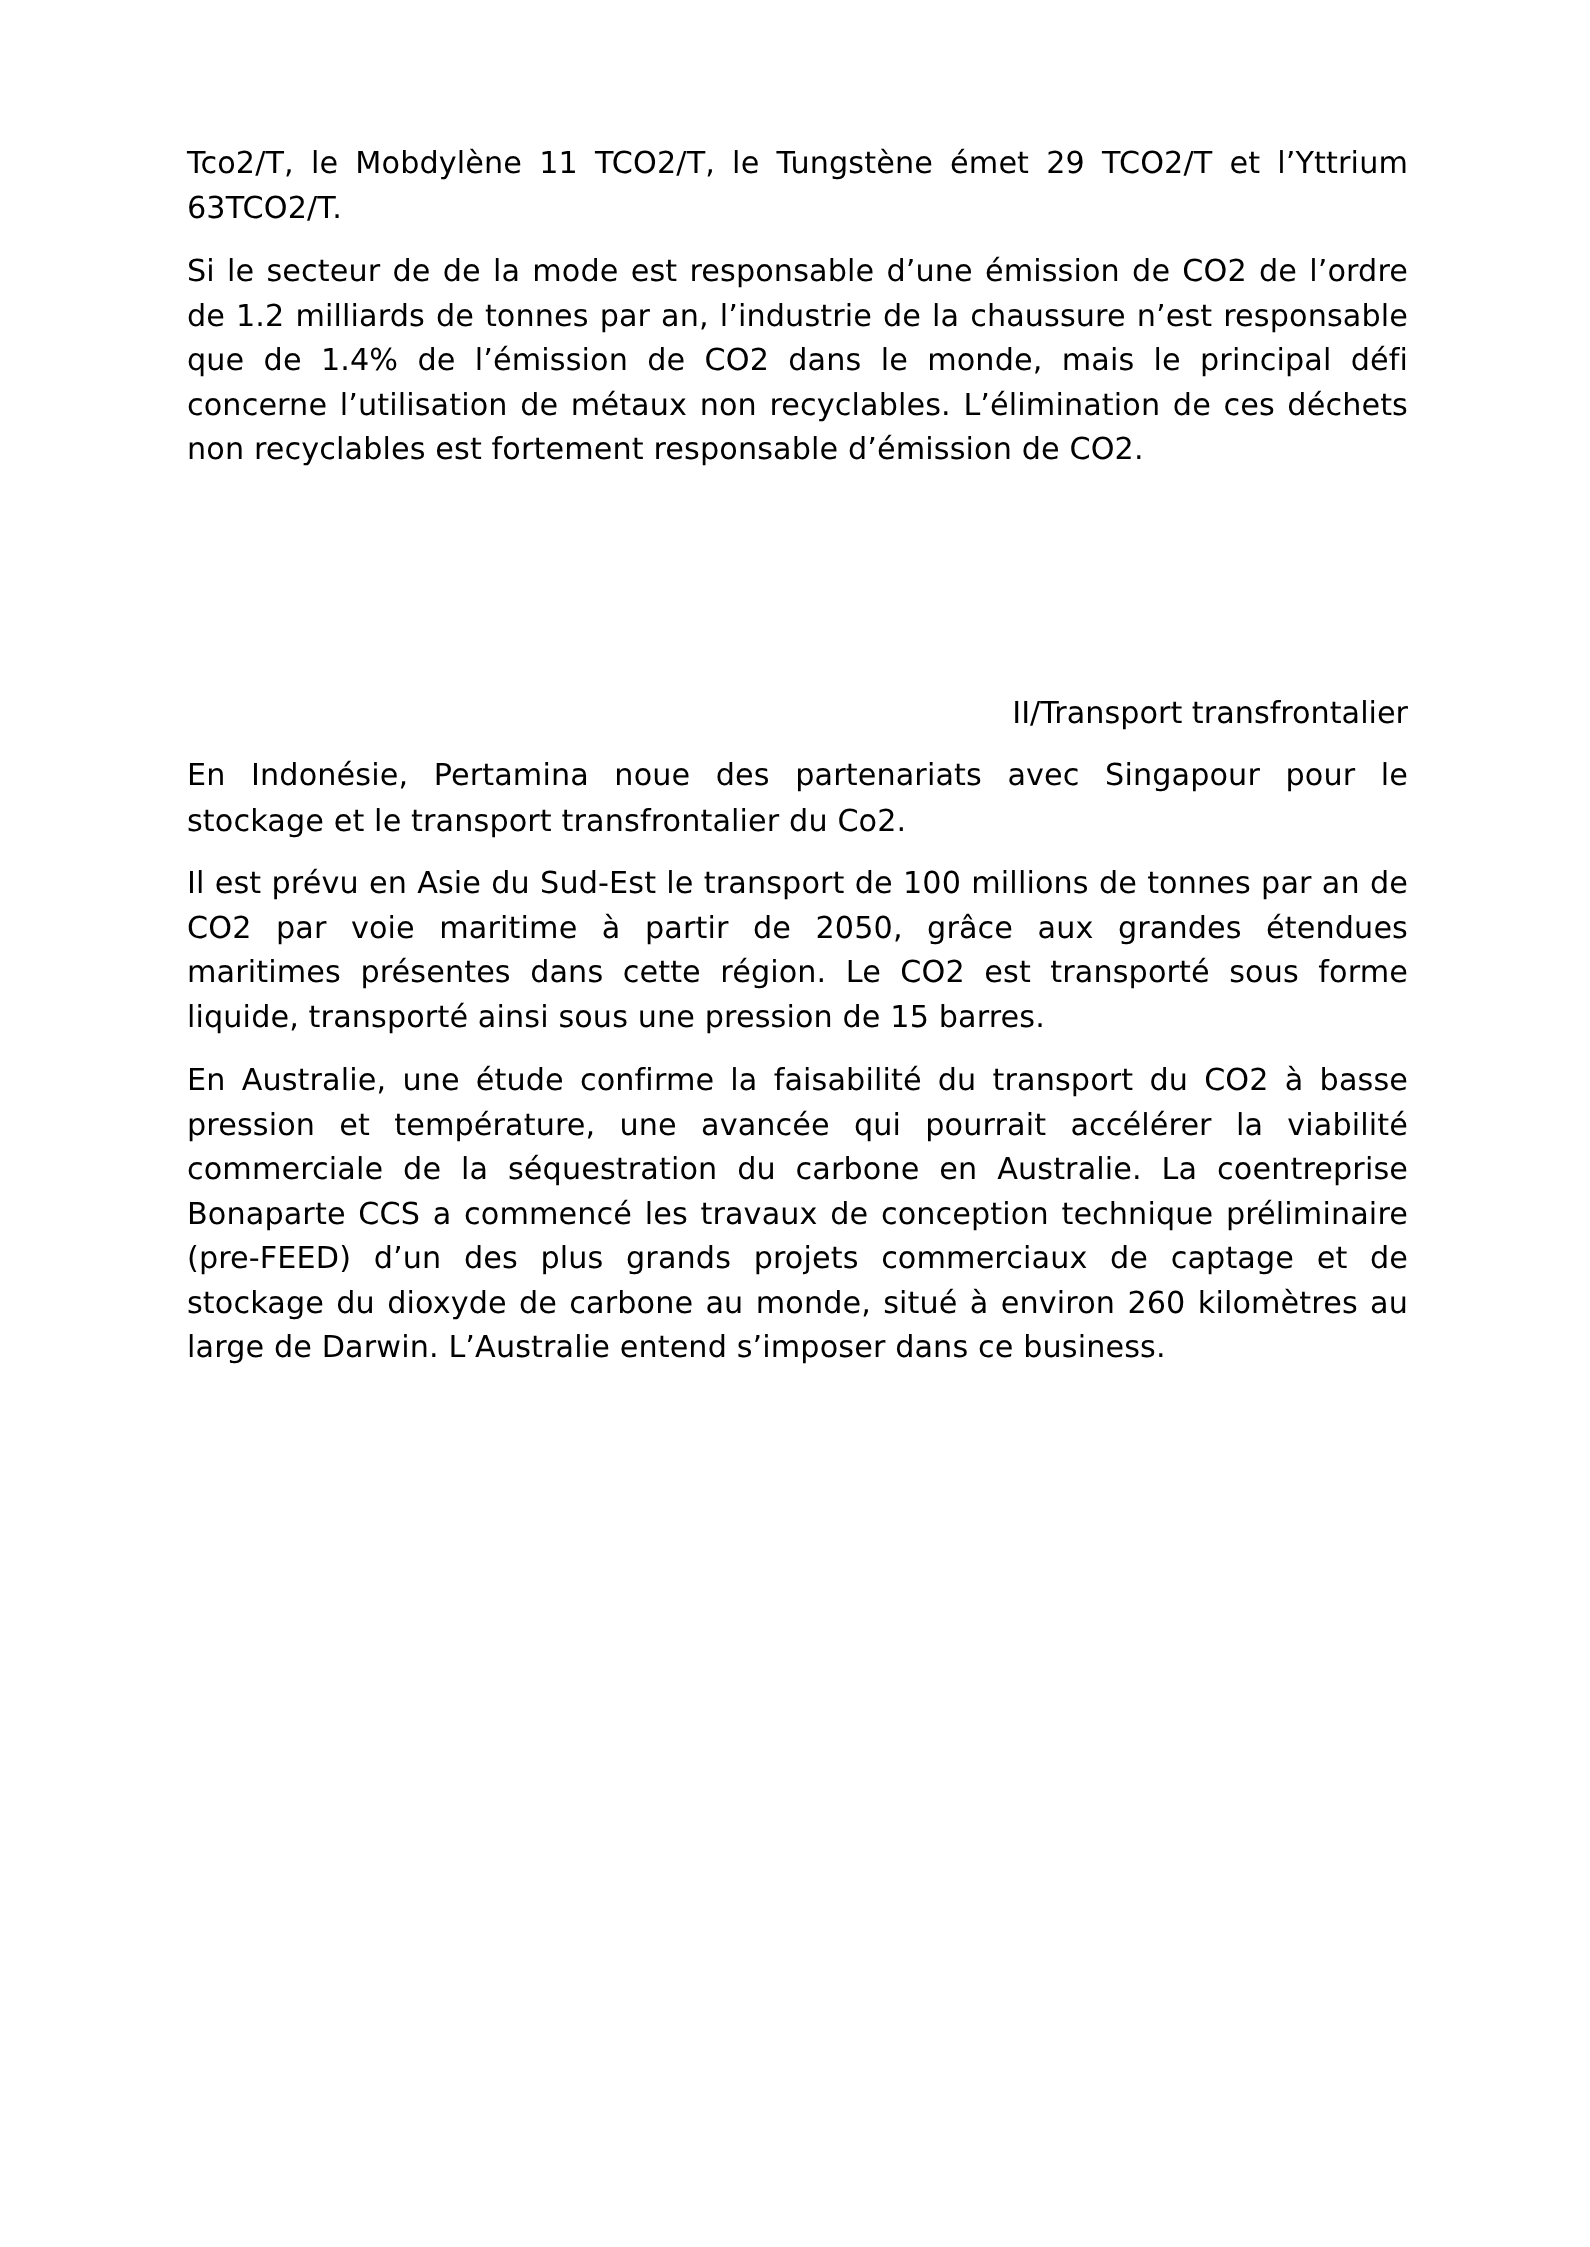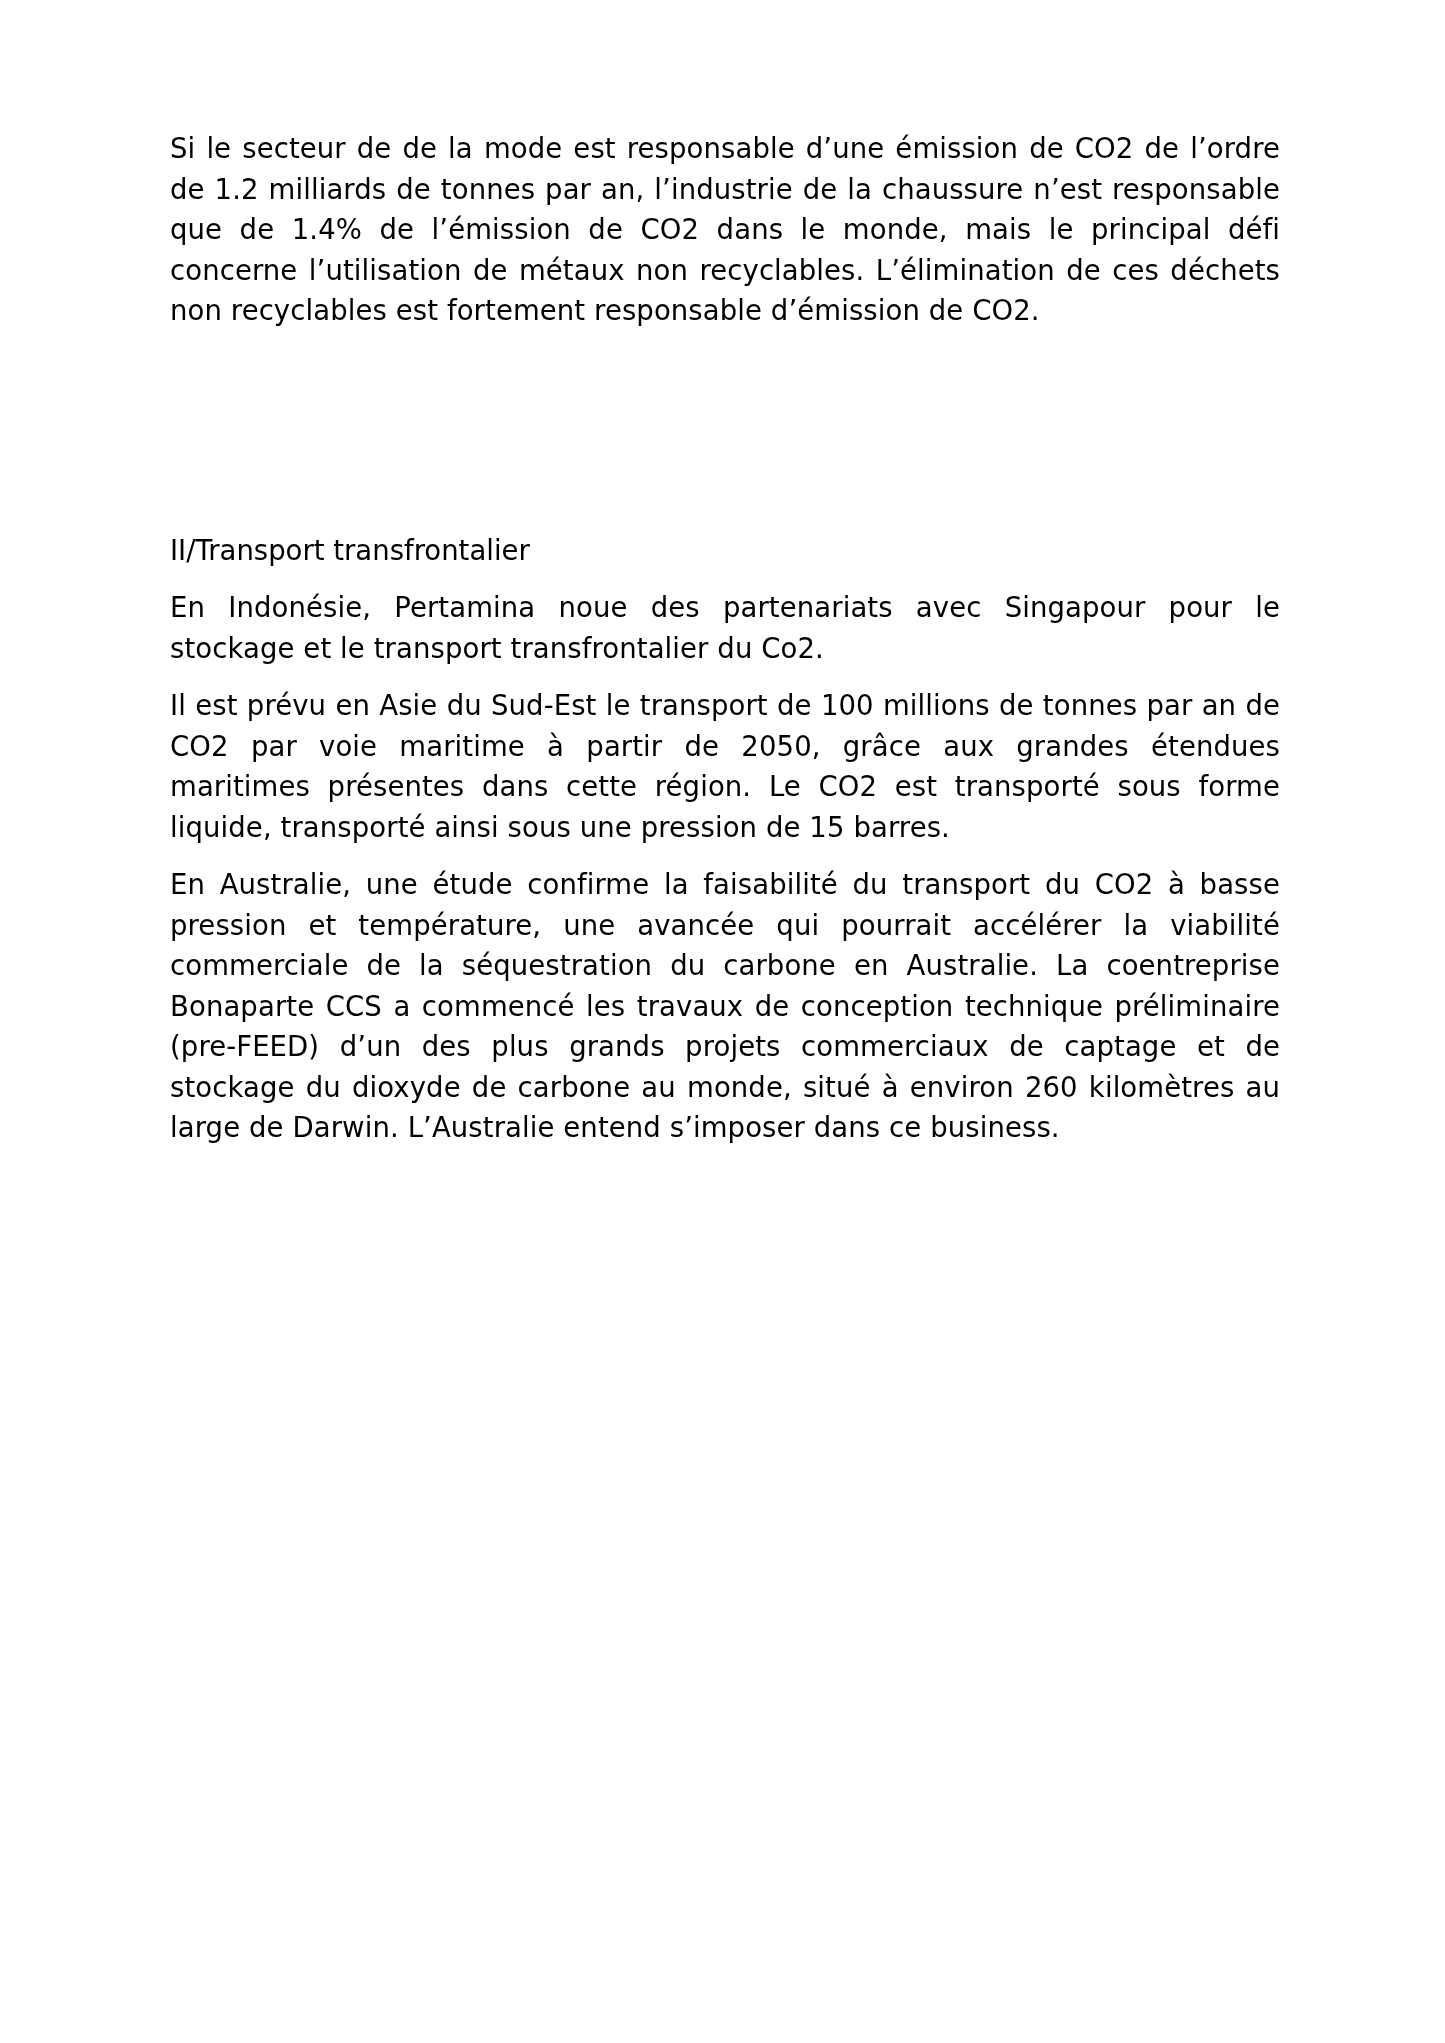--- a/index.html
+++ b/index.html
@@ -37,33 +37,34 @@
   .para.heading-line {
     text-align: left;
     margin-bottom: 17px;
   }
   .spacer-block {
     height: 182px;
   }
   .section-title {
     font-size: 27.5px;
     line-height: 40.5px;
-    text-align: left;
+    text-align: right;
     margin: 0 0 17px 0;
   }
   .tail-space {
     height: 1px;
   }
 </style>
 </head>
 <body>
 
 <div class="page">
   <div class="content">
 
+    <p class="para">Tco2/T, le Mobdylène 11 TCO2/T, le Tungstène émet 29 TCO2/T et l’Yttrium 63TCO2/T.</p>
 
 
     <p class="para">Si le secteur de de la mode est responsable d’une émission de CO2 de l’ordre de 1.2 milliards de tonnes par an, l’industrie de la chaussure n’est responsable que de 1.4% de l’émission de CO2 dans le monde, mais le principal défi concerne l’utilisation de métaux non recyclables. L’élimination de ces déchets non recyclables est fortement responsable d’émission de CO2.</p>
 
     <div class="spacer-block"></div>
 
     <p class="section-title">II/Transport transfrontalier</p>
 
 
     <p class="para">En Indonésie, Pertamina noue des partenariats avec Singapour pour le stockage et le transport transfrontalier du Co2.</p>

